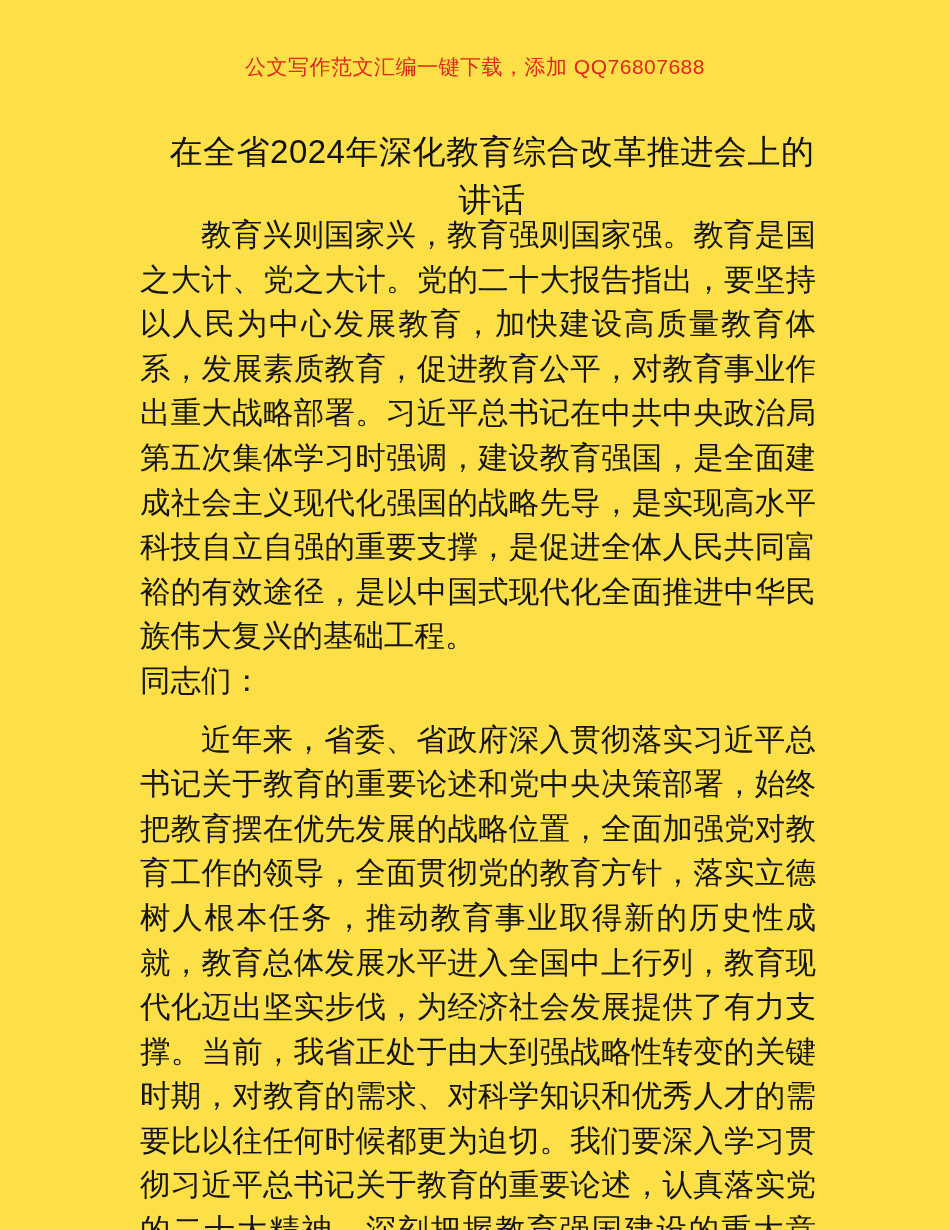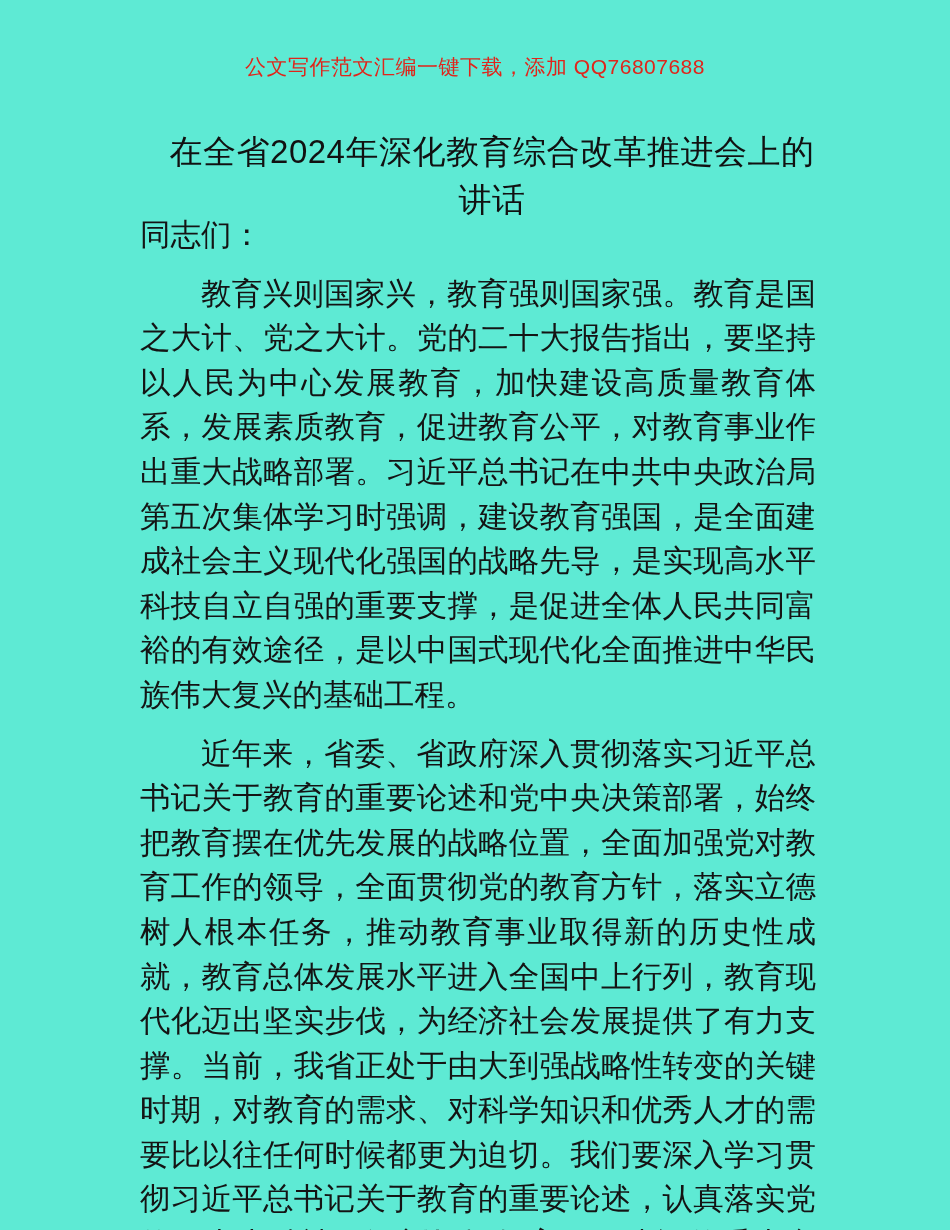--- a/index.html
+++ b/index.html
@@ -8,21 +8,21 @@
     padding: 0;
     background: #ffffff;
   }
   body {
     font-family: "Liberation Sans", "DejaVu Sans", sans-serif;
   }
   .page {
     position: relative;
     width: 950px;
     height: 1230px;
-    background: #5eead4;
+    background: #fde047;
     overflow: hidden;
     box-sizing: border-box;
   }
   
   .promo-header {
     position: absolute;
     top: 52px;
     left: 0;
     width: 950px;
     text-align: center;
@@ -85,18 +85,18 @@
 </head>
 <body>
 
 <div class="page">
 
   <div class="promo-header">公文写作范文汇编一键下载，添加 QQ76807688</div>
 
   <h1 class="doc-title">在全省2024年深化教育综合改革推进会上的讲话</h1>
 
   <div class="doc-body">
+    <p class="para indent">教育兴则国家兴，教育强则国家强。教育是国之大计、党之大计。党的二十大报告指出，要坚持以人民为中心发展教育，加快建设高质量教育体系，发展素质教育，促进教育公平，对教育事业作出重大战略部署。习近平总书记在中共中央政治局第五次集体学习时强调，建设教育强国，是全面建成社会主义现代化强国的战略先导，是实现高水平科技自立自强的重要支撑，是促进全体人民共同富裕的有效途径，是以中国式现代化全面推进中华民族伟大复兴的基础工程。</p>
     <p class="para salutation">同志们：</p>
-    <p class="para indent">教育兴则国家兴，教育强则国家强。教育是国之大计、党之大计。党的二十大报告指出，要坚持以人民为中心发展教育，加快建设高质量教育体系，发展素质教育，促进教育公平，对教育事业作出重大战略部署。习近平总书记在中共中央政治局第五次集体学习时强调，建设教育强国，是全面建成社会主义现代化强国的战略先导，是实现高水平科技自立自强的重要支撑，是促进全体人民共同富裕的有效途径，是以中国式现代化全面推进中华民族伟大复兴的基础工程。</p>
     <p class="para indent clipped">近年来，省委、省政府深入贯彻落实习近平总书记关于教育的重要论述和党中央决策部署，始终把教育摆在优先发展的战略位置，全面加强党对教育工作的领导，全面贯彻党的教育方针，落实立德树人根本任务，推动教育事业取得新的历史性成就，教育总体发展水平进入全国中上行列，教育现代化迈出坚实步伐，为经济社会发展提供了有力支撑。当前，我省正处于由大到强战略性转变的关键时期，对教育的需求、对科学知识和优秀人才的需要比以往任何时候都更为迫切。我们要深入学习贯彻习近平总书记关于教育的重要论述，认真落实党的二十大精神，深刻把握教育强国建设的重大意义、丰富内涵和实践要求，锚定“走在前、开新局”，聚焦高质量发展首要任</p>
   </div>
 
 </div>
 
 </body></html>

